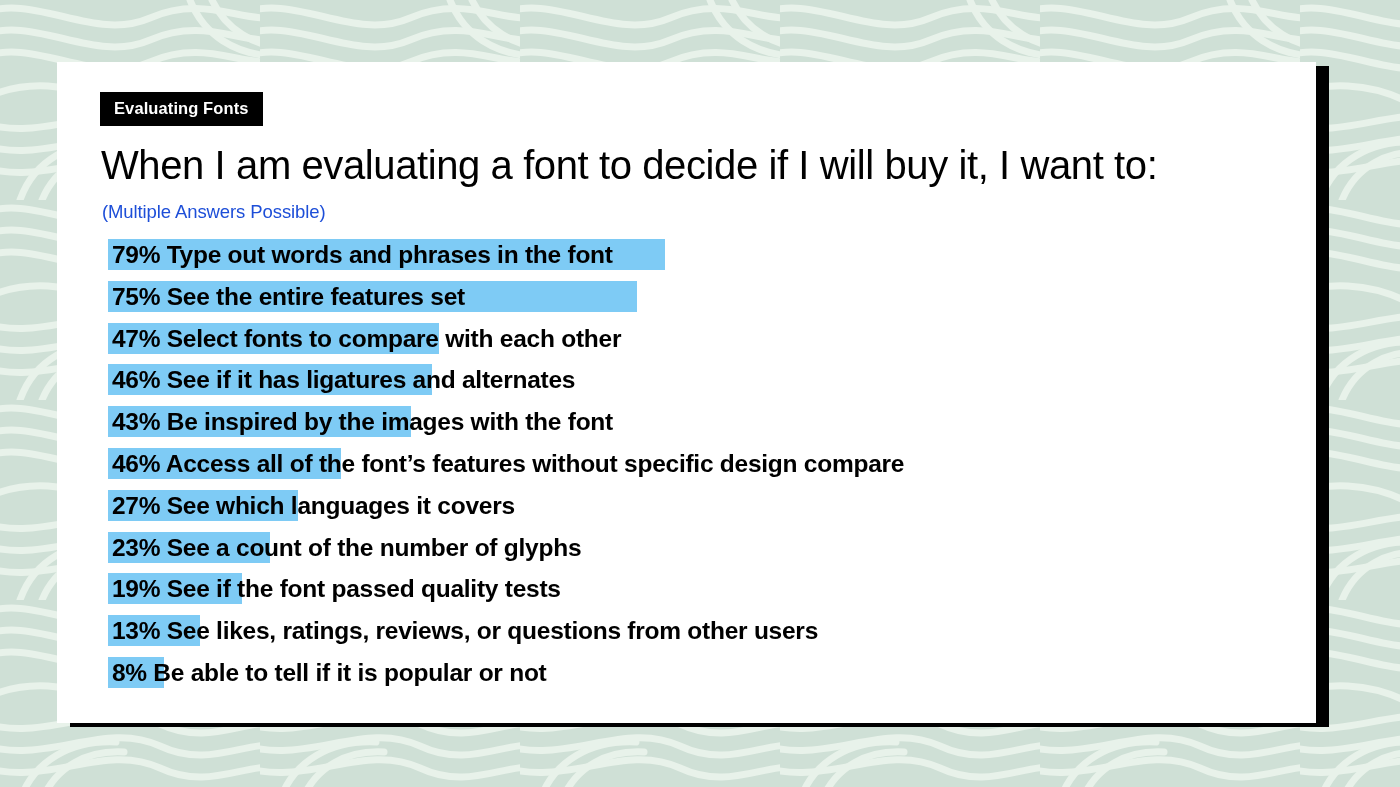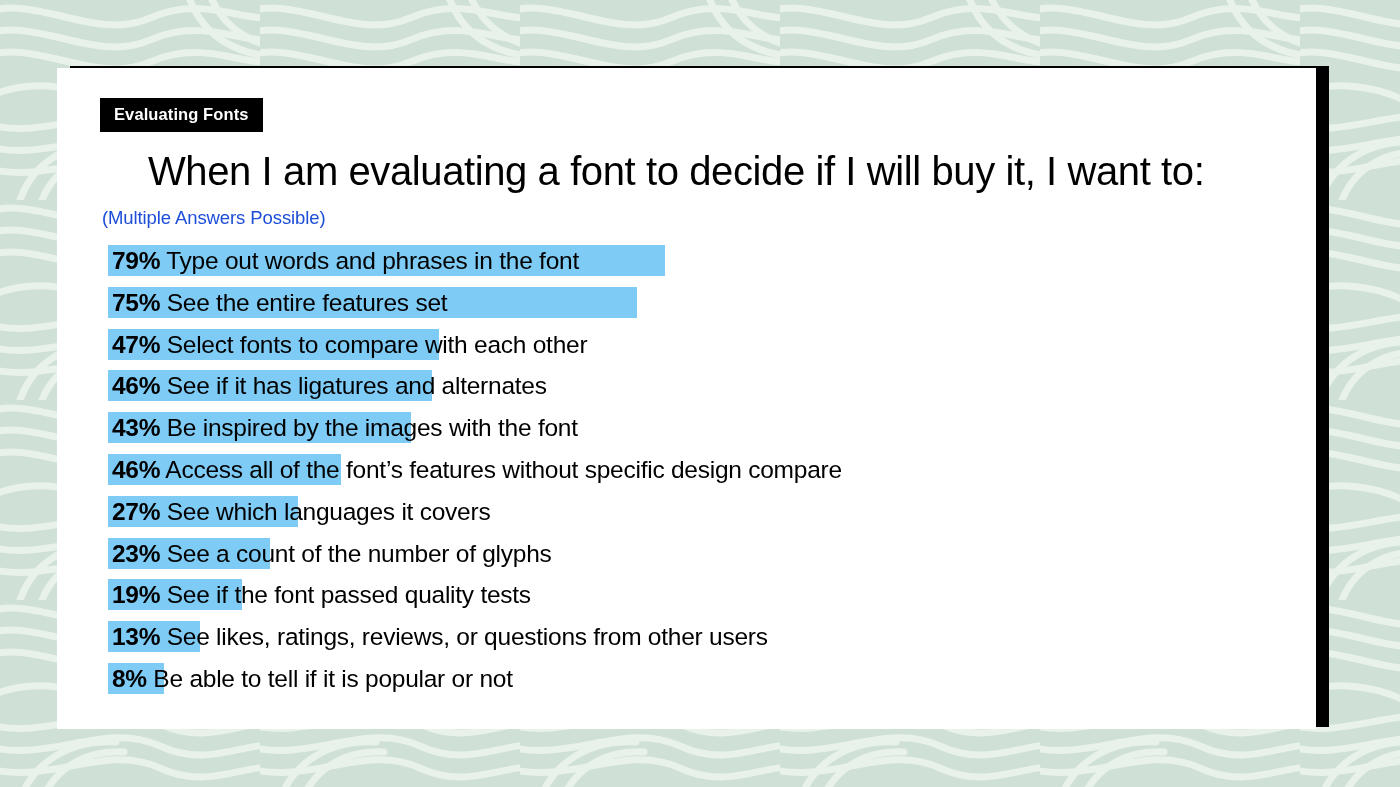--- a/index.html
+++ b/index.html
@@ -27,21 +27,21 @@
   #slide-shadow {
     position:absolute;
     left:70px; top:66px;
     width:1259px; height:661px;
     background:#000000;
     z-index:1;
   }
 
   #slide-card {
     position:absolute;
-    left:57px; top:68px;
+    left:57px; top:62px;
     width:1259px; height:661px;
     background:#ffffff;
     z-index:2;
     overflow:hidden;
   }
 
   
   #eyebrow {
     position:absolute;
     left:43px; top:30px;
@@ -58,21 +58,20 @@
   
   #headline {
     position:absolute;
     left:44px; top:80px;
     font-size:40px;
     font-weight:400;
     color:#000000;
     letter-spacing:-0.4px;
     white-space:nowrap;
     line-height:1.18;
-    margin-left:47px;
   }
 
   #subtitle {
     position:absolute;
     left:45px; top:139px;
     font-size:18.5px;
     font-weight:400;
     color:#1d4ed8;
     letter-spacing:-0.1px;
     white-space:nowrap;
@@ -109,21 +108,21 @@
     line-height:41.8px;
     color:#000000;
     letter-spacing:-0.25px;
   }
 
   .row-pct {
     font-weight:bold;
     letter-spacing:-0.3px;
   }
 
-  .row-label { font-weight:400; }
+  .row-label { font-weight:700; }
 </style>
 </head>
 <body>
 
 <div id="bg-pattern">
   <svg viewBox="0 0 1400 787" preserveAspectRatio="none" xmlns="http://www.w3.org/2000/svg">
     <defs>
       <pattern id="waves" x="0" y="0" width="260" height="200" patternUnits="userSpaceOnUse">
         <rect width="260" height="200" fill="#cfe0d6"></rect>
         <g fill="none" stroke="#e8f2ea" stroke-width="7" stroke-linecap="round">

